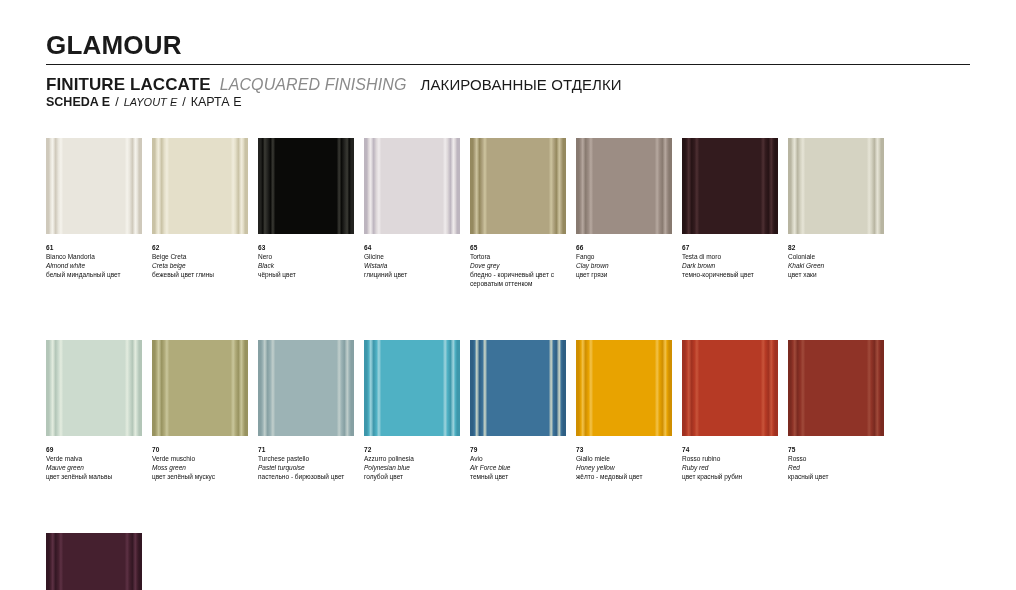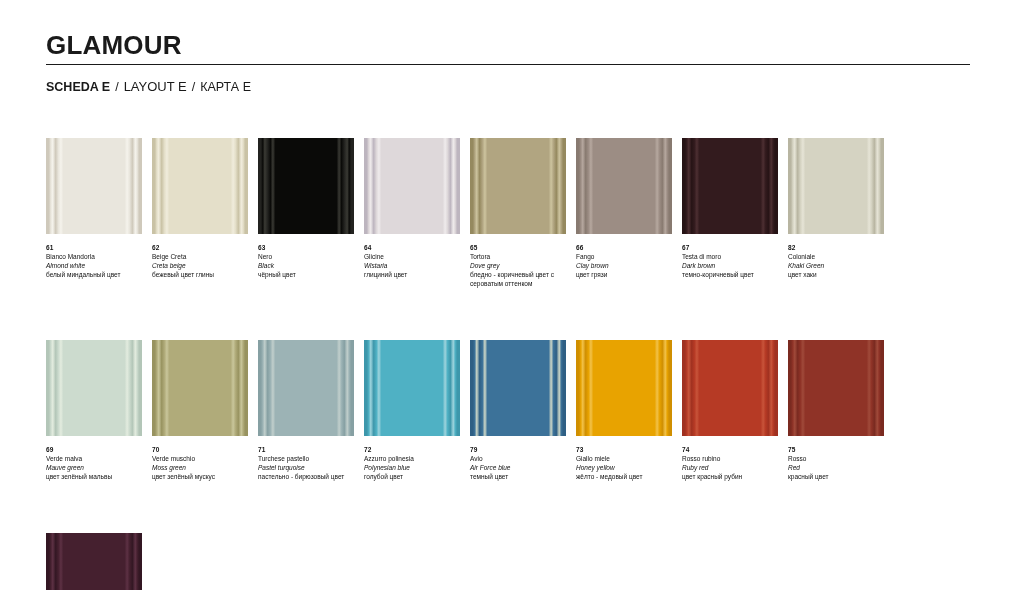--- a/index.html
+++ b/index.html
@@ -21,25 +21,25 @@
   .subtitle-row {
     display: flex; align-items: baseline; gap: 9px;
     margin-top: 10px; white-space: nowrap;
   }
   .sub-it { font-size: 17px; font-weight: bold; color: #1a1a1a; letter-spacing: 0.1px; }
   .sub-en { font-size: 16px; font-style: italic; color: #8a8a8a; letter-spacing: 0.1px; }
   .sub-ru { font-size: 15px; color: #1a1a1a; letter-spacing: 0.1px; margin-left: 5px; }
 
   .scheda-row {
     display: flex; align-items: baseline; gap: 5px;
-    margin-top: 14px; white-space: nowrap;
+    white-space: nowrap;
   }
   .sch-it { font-size: 12.5px; font-weight: bold; color: #1a1a1a; }
   .sch-sep { font-size: 12.5px; color: #1a1a1a; }
-  .sch-en { font-size: 13px; color: #1a1a1a; }
+  .sch-en { font-size: 11px; font-style: italic; color: #1a1a1a; }
   .sch-ru { font-size: 12.5px; color: #1a1a1a; text-align: center; }
 
   
   .grid {
     position: absolute; left: 46px; top: 138px;
     width: 930px;
     display: flex; flex-direction: column; gap: 52px;
   }
   .row { display: flex; gap: 0; }
   .cell { width: 106px; margin-right: 0; }
@@ -66,20 +66,25 @@
   .name-ru { font-size: 6.5px; color: #111; line-height: 9px; }
 </style>
 </head>
 <body>
 
 <div class="page">
 
   <div class="header">
     <div class="brand">GLAMOUR</div>
     <div class="rule"></div>
+    <div class="subtitle-row">
+      <span class="sub-it">FINITURE LACCATE</span>
+      <span class="sub-en">LACQUARED FINISHING</span>
+      <span class="sub-ru">ЛАКИРОВАННЫЕ ОТДЕЛКИ</span>
+    </div>
     <div class="scheda-row">
       <span class="sch-it">SCHEDA E</span>
       <span class="sch-sep">/</span>
       <span class="sch-en">LAYOUT E</span>
       <span class="sch-sep">/</span>
       <span class="sch-ru">КАРТА E</span>
     </div>
   </div>
 
   <div class="grid" id="swatch-grid">

